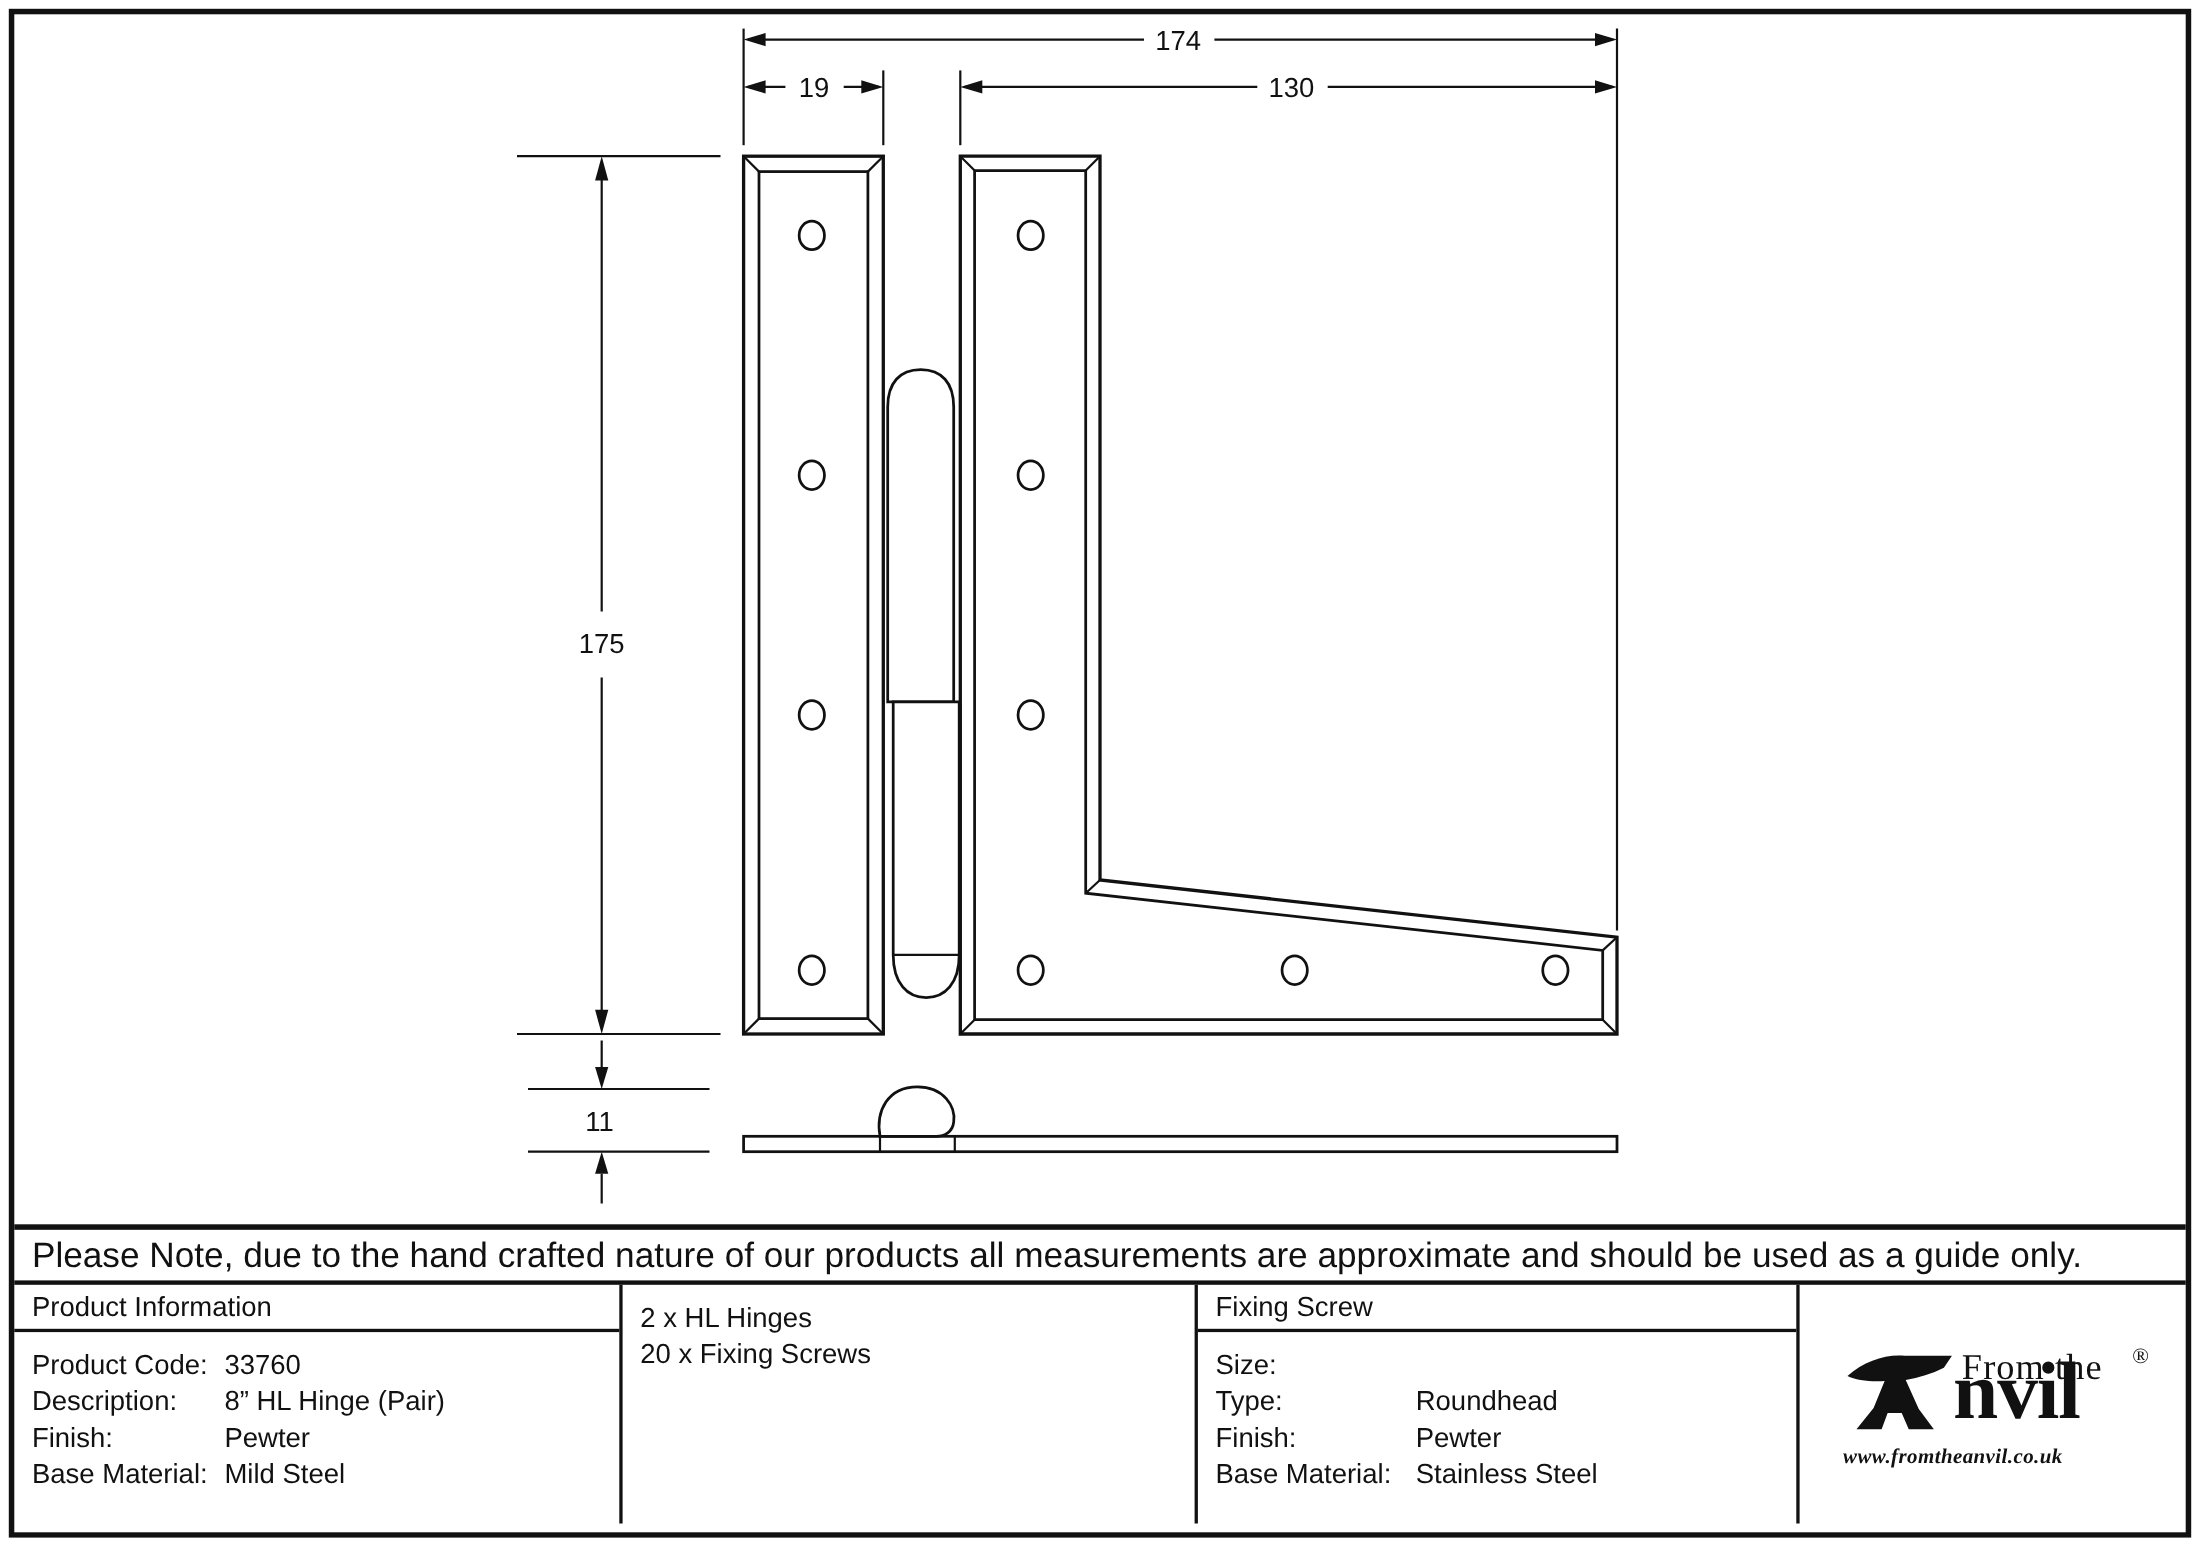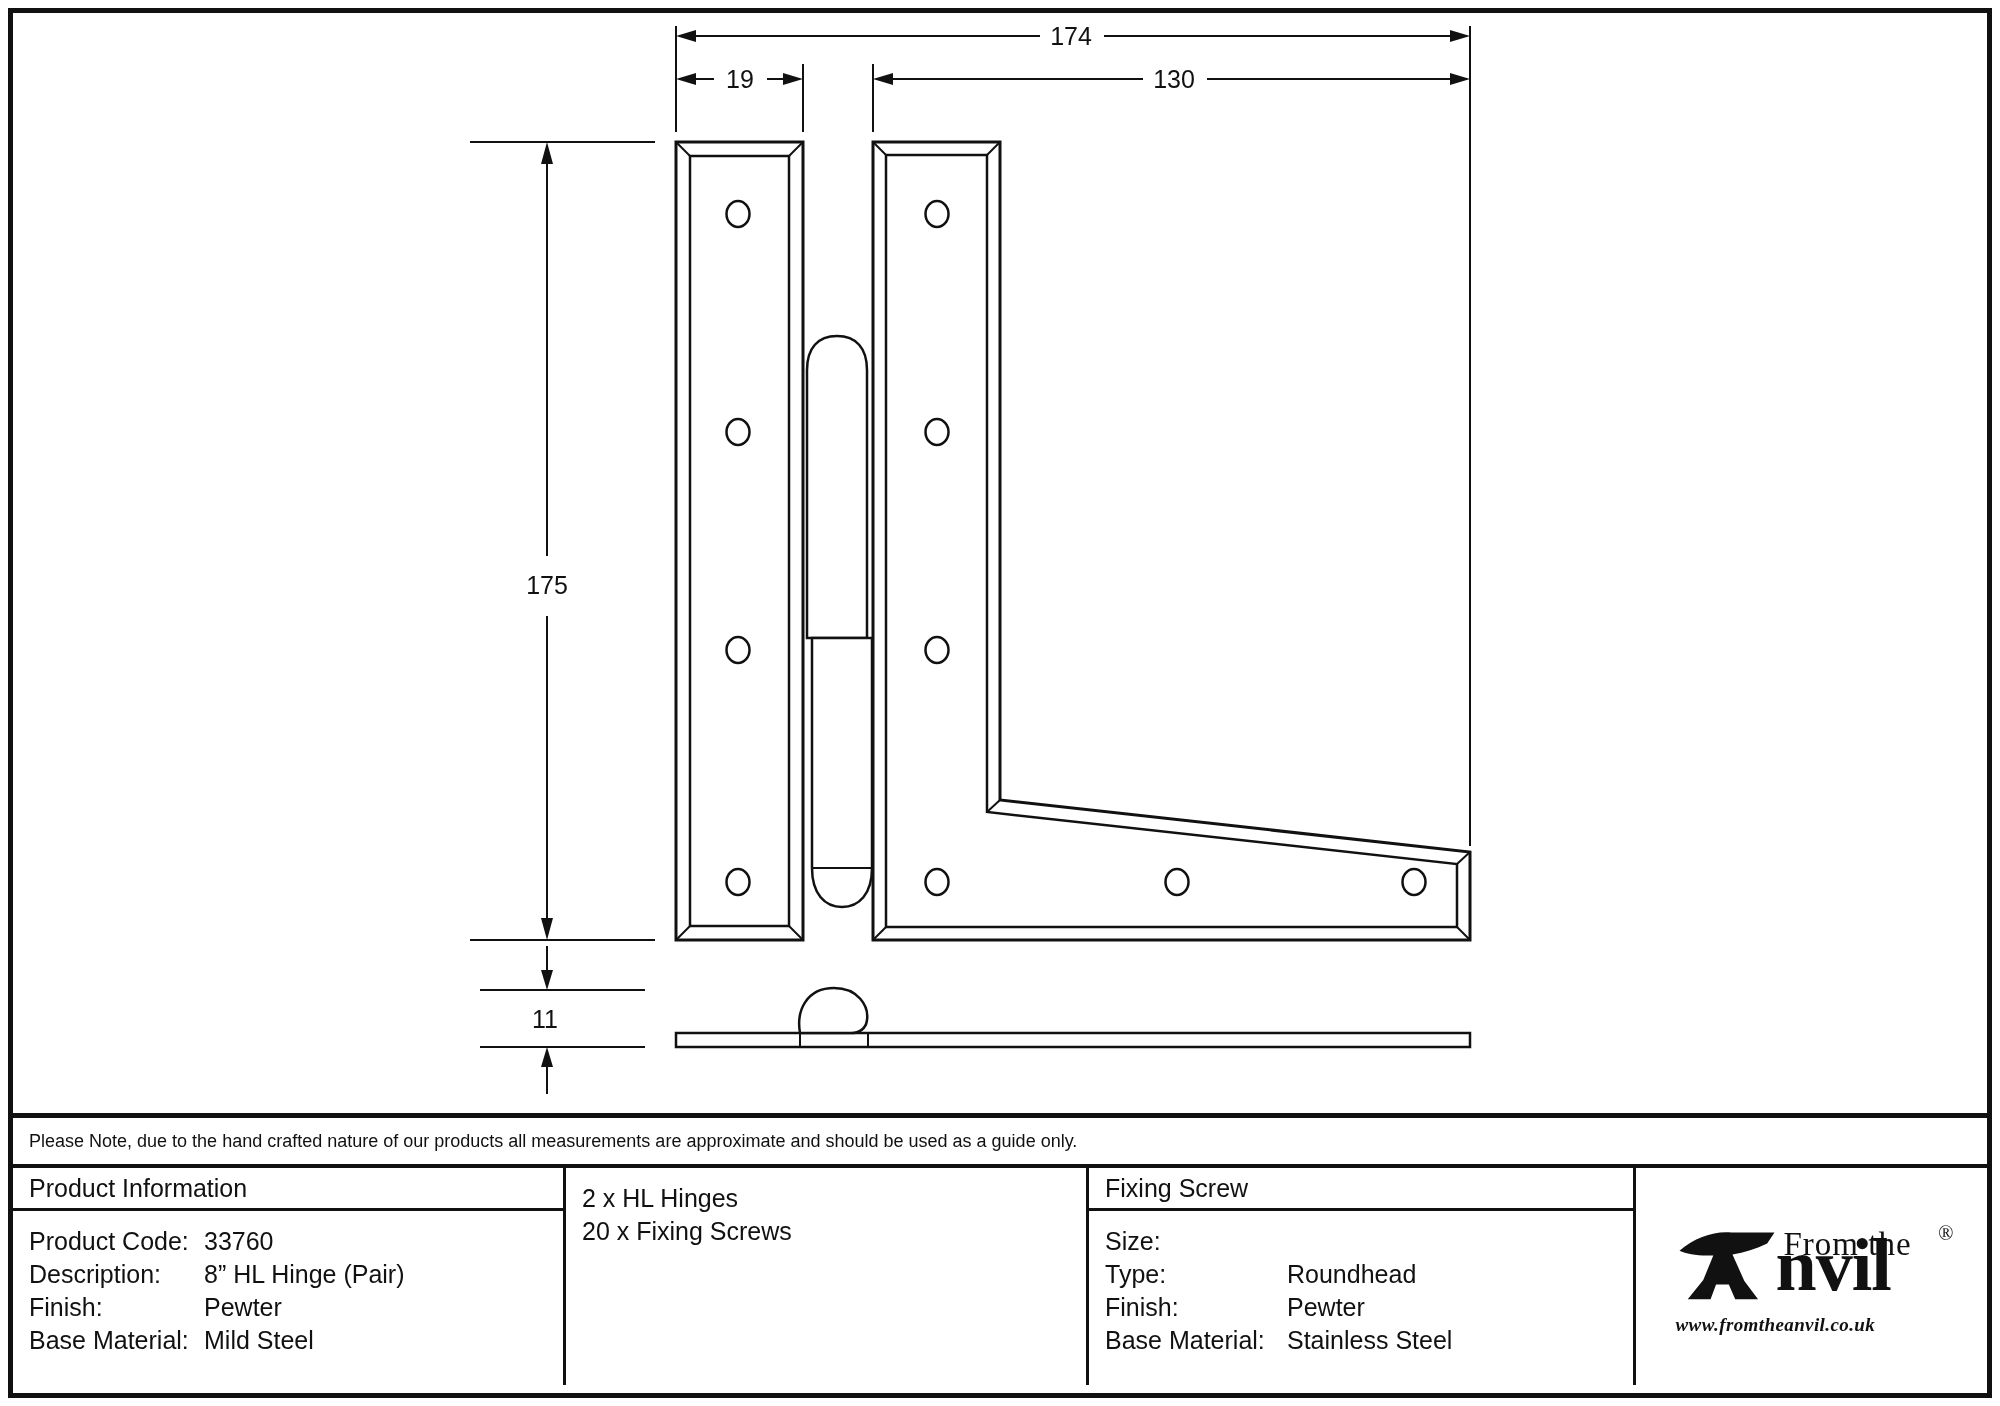--- a/index.html
+++ b/index.html
@@ -7,21 +7,21 @@
         font-family:"Liberation Sans",sans-serif;color:#111;box-sizing:border-box;}
   #frame{position:absolute;left:8px;top:8px;width:1984px;height:1390px;
          border:5px solid #111;box-sizing:border-box;}
   
   #drawing{position:absolute;left:0;top:0;width:2000px;height:1113px;}
   svg text{font-family:"Liberation Sans",sans-serif;font-size:25px;fill:#111;}
   
   #spec{position:absolute;left:13px;right:13px;top:1113px;bottom:13px;
         border-top:5px solid #111;display:flex;flex-direction:column;}
   #note-row{height:46px;border-bottom:4px solid #111;display:flex;align-items:center;
-            padding-left:16px;font-size:18px;}
+            padding-left:16px;font-size:32px;}
   #cols{flex:1;display:flex;min-height:0;}
   .col{box-sizing:border-box;}
   .col.bordered{border-right:3px solid #111;}
   .col-head{height:40px;border-bottom:3px solid #111;display:flex;align-items:center;
             padding-left:16px;font-size:25px;text-align:center;}
   .col-body{padding:14px 0 0 16px;font-size:25px;line-height:33px;}
   .kv{display:flex;}
   .kv .k{flex:0 0 175px;}
   #col3 .kv .k{flex:0 0 182px;}
   

